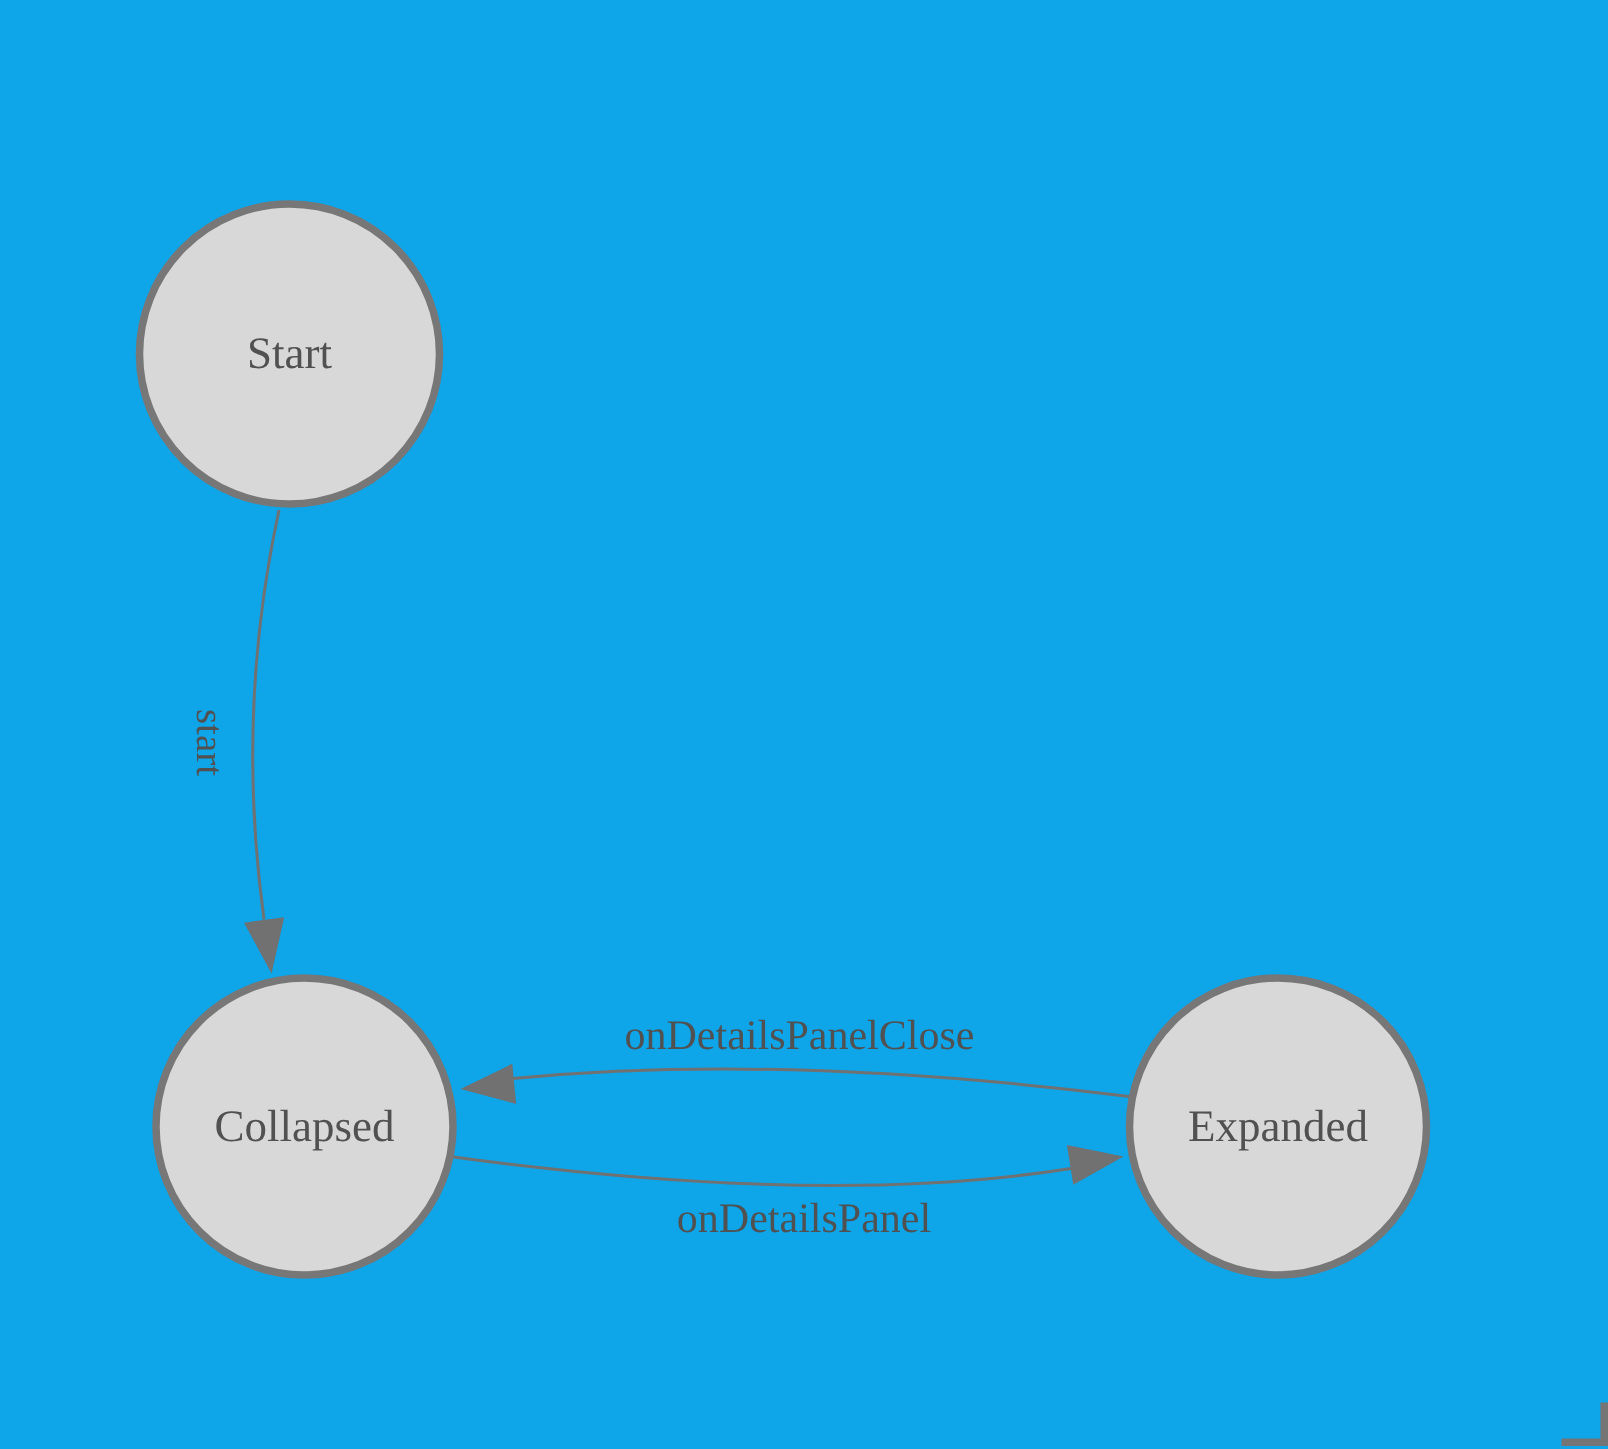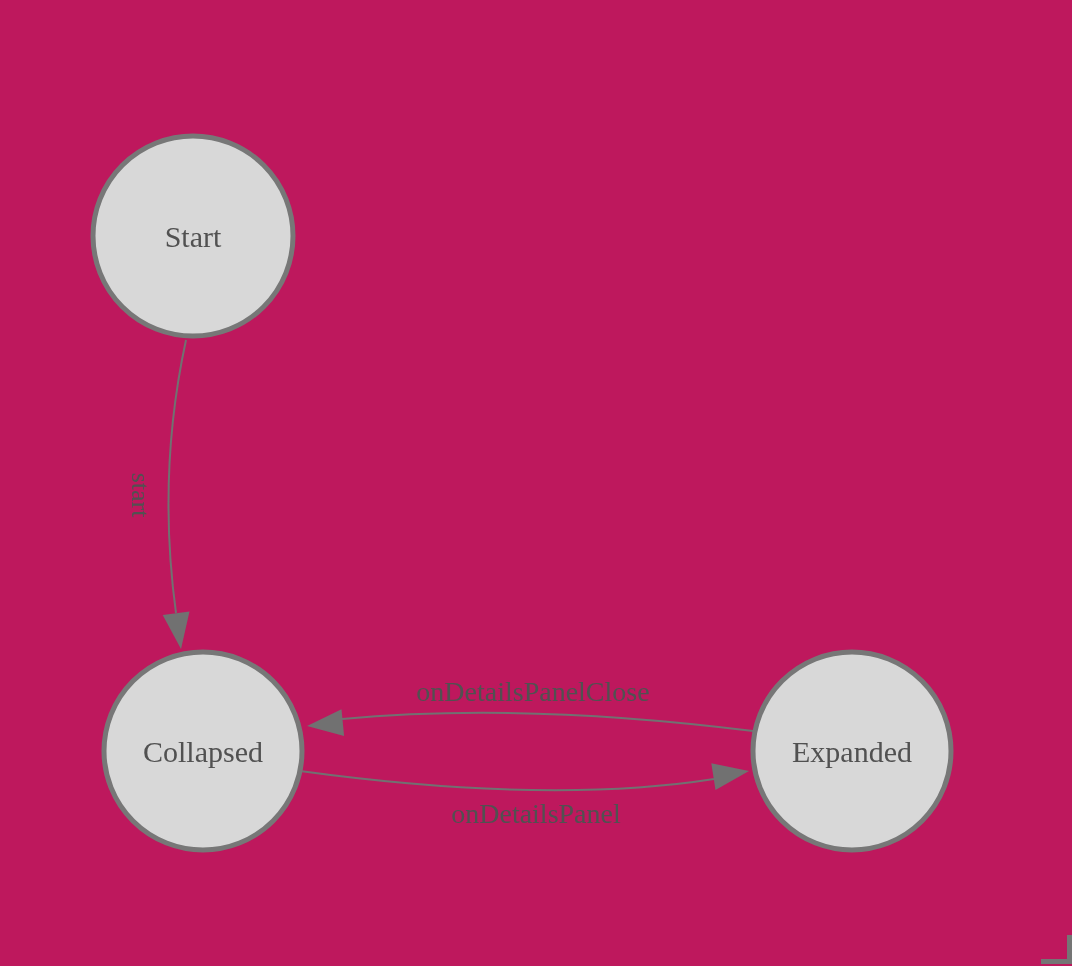--- a/index.html
+++ b/index.html
@@ -7,21 +7,21 @@
     padding: 0;
     width: 1072px;
     height: 966px;
     background: #ffffff;
     overflow: hidden;
   }
   .canvas-wrap {
     position: relative;
     width: 1072px;
     height: 966px;
-    background: #be185d;
+    background: #0ea5e9;
   }
   svg {
     display: block;
   }
   .edge-path {
     fill: none;
     stroke-width: 2px;
   }
   .node-circle {
     stroke-width: 5px;

